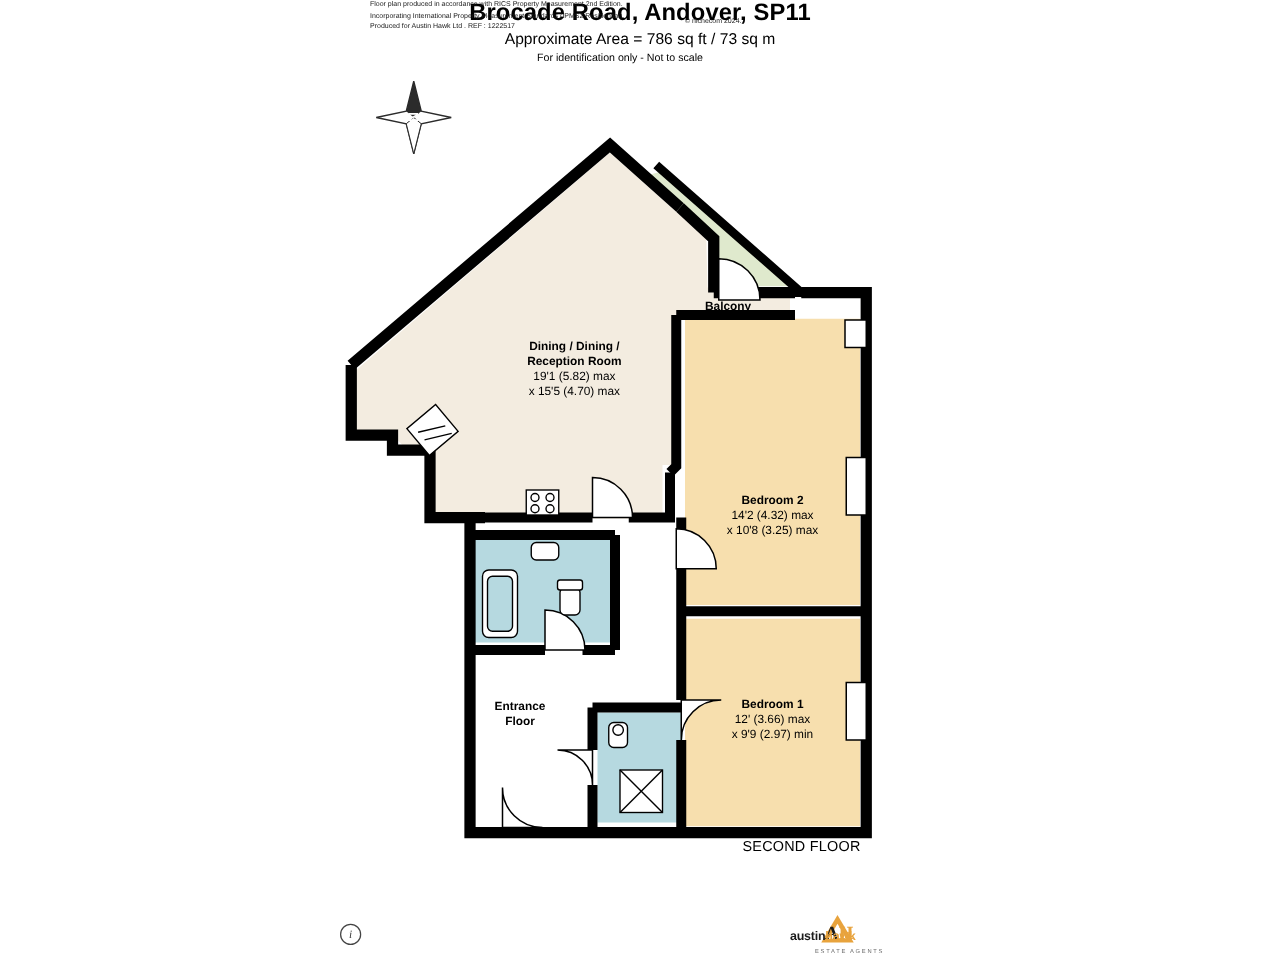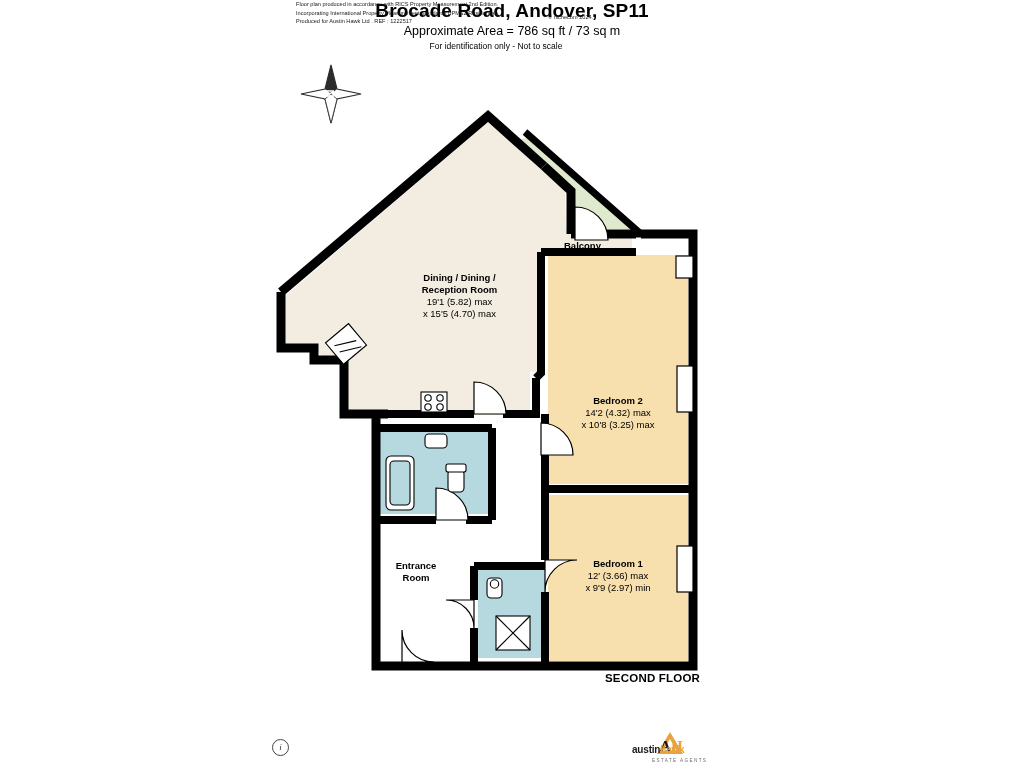--- a/index.html
+++ b/index.html
@@ -75,23 +75,22 @@
     font-size: 9.5px;
   }
   .lbl .dim {
     font-size: 9.5px;
   }
   .floor-label {
     position: absolute;
     left: 594px;
     top: 672px;
     font-size: 11.5px;
-    font-weight: bold;
+    font-weight: normal;
     letter-spacing: 0.2px;
-    margin-left: 11px;
   }
   .foot-text {
     position: absolute;
     left: 296px;
     top: 0px;
     font-size: 5.6px;
     line-height: 1.55;
     color: #1a1a1a;
   }
   .copy {
@@ -289,21 +288,21 @@
   </div>
 
   <div class="lbl" style="left:538px; top:558px; width:160px;">
     <div class="rname">Bedroom 1</div>
     <div class="dim">12' (3.66) max</div>
     <div class="dim">x 9'9 (2.97) min</div>
   </div>
 
   <div class="lbl" style="left:380px; top:560px; width:72px;">
     <div class="rname">Entrance</div>
-    <div class="rname">Room</div>
+    <div class="rname">Floor</div>
   </div>
 
   <div class="floor-label">SECOND FLOOR</div>
 
   <div class="info-badge">i</div>
 
   <div class="foot-text">
     <div>Floor plan produced in accordance with RICS Property Measurement 2nd Edition.</div>
     <div>Incorporating International Property Measurement Standards (IPMS2 Residential).</div>
     <div>Produced for Austin Hawk Ltd .  REF : 1222517</div>

